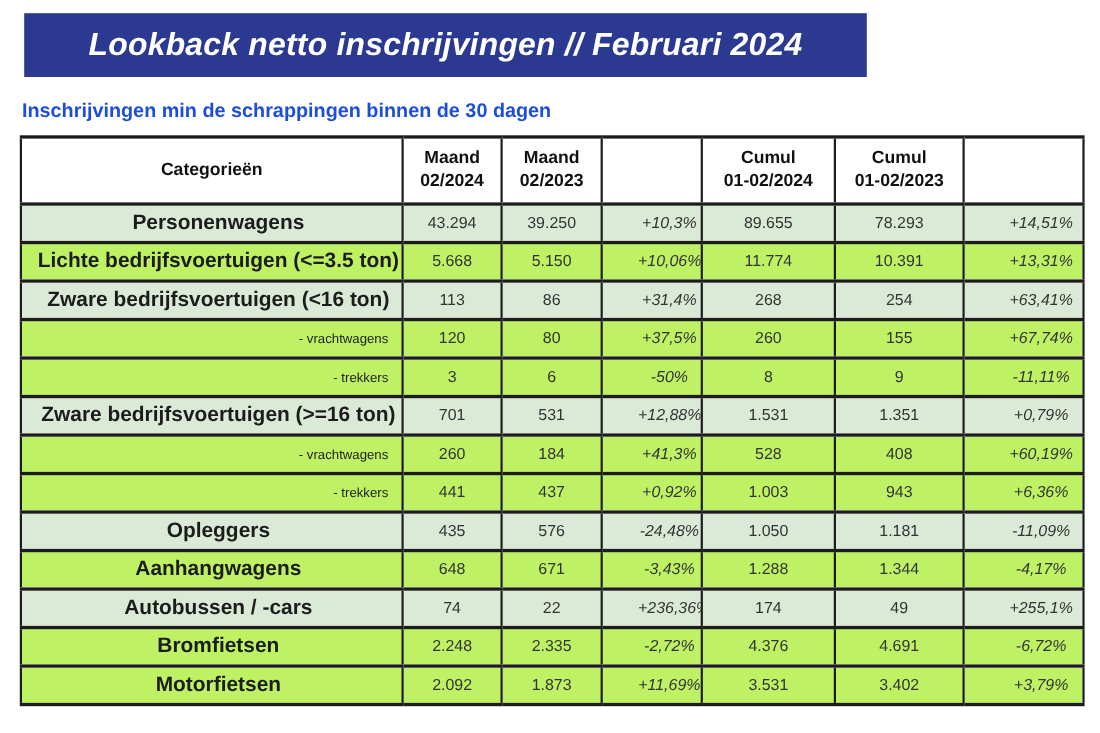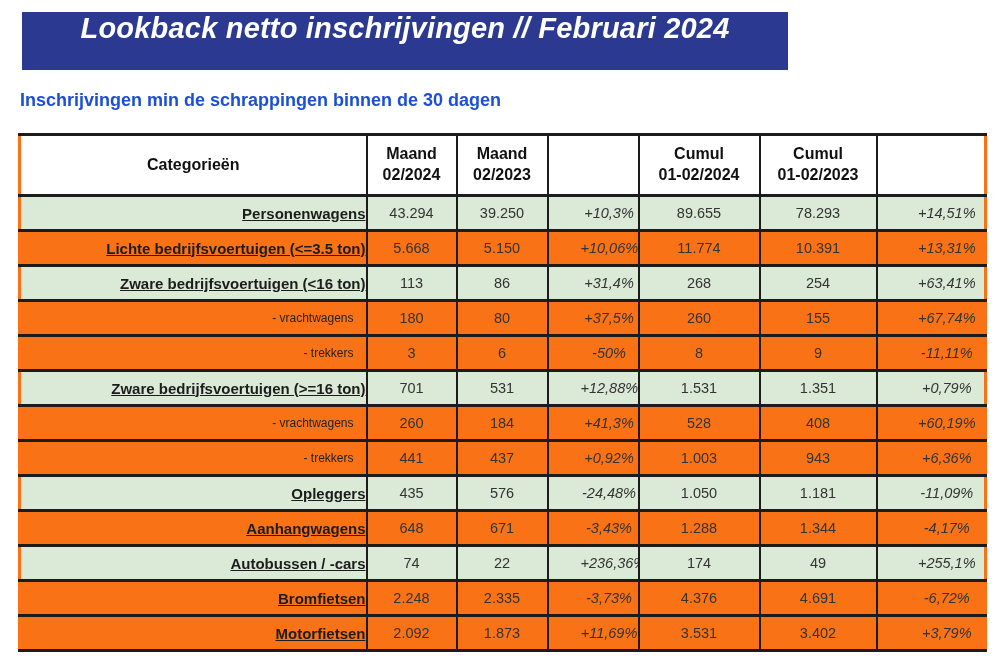--- a/index.html
+++ b/index.html
@@ -8,44 +8,44 @@
     width: 1000px; height: 666px;
     font-family: "Liberation Sans", "DejaVu Sans", sans-serif;
     overflow: hidden;
     position: relative;
   }
   .banner {
     position: absolute;
     left: 22px; top: 12px;
     width: 766px; height: 58px;
     background: #2b3a90;
-    display: flex; align-items: flex-start; justify-content: center;
+    display: flex; align-items: center; justify-content: center;
   }
   .banner-title {
     color: #ffffff;
     font-size: 29px;
     font-weight: bold;
     font-style: italic;
     letter-spacing: 0.2px;
     white-space: nowrap;
   }
   .subtitle {
     position: absolute;
     left: 20px; top: 90px;
     font-size: 18px;
     font-weight: bold;
     color: #1d4ed8;
   }
   table.report {
     position: absolute;
-    left: 18px; top: 133px;
+    left: 18px; top: 123px;
     width: 966px;
     border-collapse: collapse;
     table-layout: fixed;
-    border: 3px solid #f97316;
+    border: 1px solid #f97316;
   }
   table.report th, table.report td {
     border-left: 2px solid #1c1c1c;
     border-right: 2px solid #1c1c1c;
     border-top: 3px solid #1c1c1c;
     border-bottom: 3px solid #1c1c1c;
     overflow: hidden;
     white-space: nowrap;
   }
   table.report thead tr { height: 61px; }
@@ -53,42 +53,41 @@
   th.col-header {
     background: #ffffff;
     font-size: 16px;
     font-weight: bold;
     color: #111111;
     text-align: center;
     line-height: 1.3;
     vertical-align: middle;
   }
   td.cell-category-main {
-    text-align: right;
+    text-align: center;
     padding-left: 12px;
     font-weight: bold;
-    font-size: 15px;
+    font-size: 19px;
     color: #1c1c1c;
-    text-decoration: underline;
   }
   td.cell-category-sub {
     text-align: right;
     padding-right: 12px;
     font-weight: normal;
     font-size: 12px;
     color: #222222;
   }
   td.cell-num {
     text-align: center;
     font-size: 14.5px;
     color: #333333;
   }
   td.cell-pct { font-style: italic; padding-left: 32px; }
   tr.tone-green td { background: #dbe9d7; }
-  tr.tone-light td { background: #f97316; }
+  tr.tone-light td { background: #bef264; }
 </style>
 </head>
 <body>
 
 <div class="banner">
   <span class="banner-title">Lookback netto inschrijvingen // Februari 2024</span>
 </div>
 
 <div class="subtitle">Inschrijvingen min de schrappingen binnen de 30 dagen</div>
 
@@ -154,21 +153,21 @@
         <td class="cell-category-main">Zware bedrijfsvoertuigen (&lt;16 ton)</td>
         <td class="cell-num">113</td>
         <td class="cell-num">86</td>
         <td class="cell-num cell-pct">+31,4%</td>
         <td class="cell-num">268</td>
         <td class="cell-num">254</td>
         <td class="cell-num cell-pct">+63,41%</td>
       </tr>
       <tr class="tone-light">
         <td class="cell-category-sub">- vrachtwagens</td>
-        <td class="cell-num">180</td>
+        <td class="cell-num">120</td>
         <td class="cell-num">80</td>
         <td class="cell-num cell-pct">+37,5%</td>
         <td class="cell-num">260</td>
         <td class="cell-num">155</td>
         <td class="cell-num cell-pct">+67,74%</td>
       </tr>
       <tr class="tone-light">
         <td class="cell-category-sub">- trekkers</td>
         <td class="cell-num">3</td>
         <td class="cell-num">6</td>
@@ -228,21 +227,21 @@
         <td class="cell-num">22</td>
         <td class="cell-num cell-pct">+236,36%</td>
         <td class="cell-num">174</td>
         <td class="cell-num">49</td>
         <td class="cell-num cell-pct">+255,1%</td>
       </tr>
       <tr class="tone-light">
         <td class="cell-category-main">Bromfietsen</td>
         <td class="cell-num">2.248</td>
         <td class="cell-num">2.335</td>
-        <td class="cell-num cell-pct">-3,73%</td>
+        <td class="cell-num cell-pct">-2,72%</td>
         <td class="cell-num">4.376</td>
         <td class="cell-num">4.691</td>
         <td class="cell-num cell-pct">-6,72%</td>
       </tr>
       <tr class="tone-light">
         <td class="cell-category-main">Motorfietsen</td>
         <td class="cell-num">2.092</td>
         <td class="cell-num">1.873</td>
         <td class="cell-num cell-pct">+11,69%</td>
         <td class="cell-num">3.531</td>

